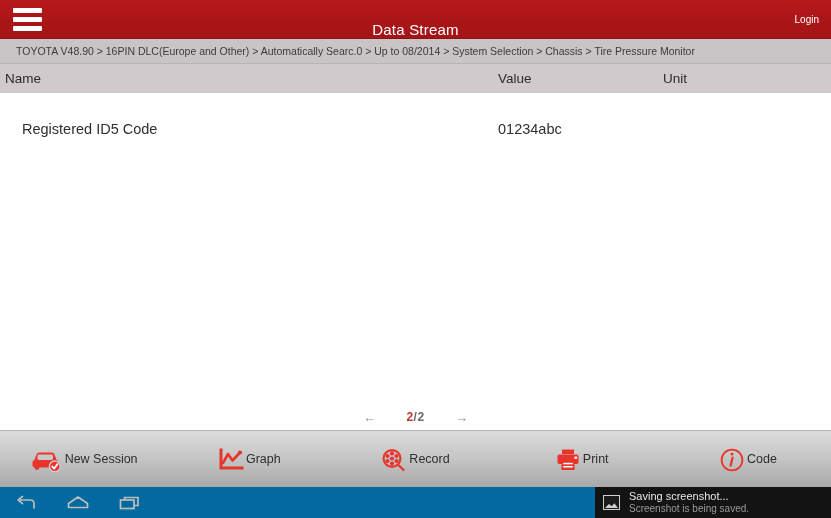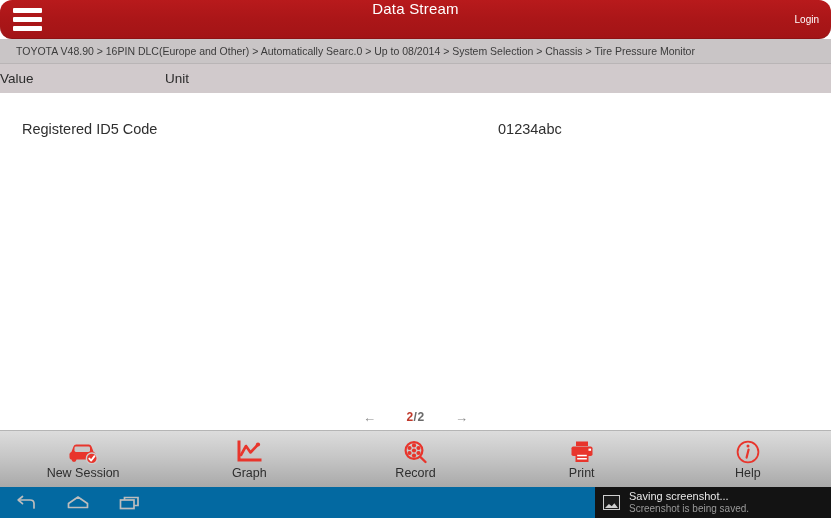--- a/index.html
+++ b/index.html
@@ -21,25 +21,24 @@
     flex-direction: column;
     position: relative;
     background: #ffffff;
   }
 
   
   .titlebar {
     height: 38px;
     background: linear-gradient(to bottom, #b81a1c 0%, #ab1618 50%, #a31416 100%);
     display: flex;
-    align-items: flex-start;
+    align-items: flex-end;
     position: relative;
     flex: none;
     border-bottom: 1px solid #8e1214;
-    border-radius: 12px;
   }
   .hamburger {
     width: 46px;
     height: 38px;
     display: flex;
     flex-direction: column;
     justify-content: center;
     align-items: center;
     gap: 4px;
     cursor: pointer;
@@ -150,21 +149,20 @@
   .toolbar {
     height: 56px;
     flex: none;
     background: linear-gradient(to bottom, #dcdcdc 0%, #c7c7c7 45%, #a9a9a9 100%);
     display: flex;
     border-top: 1px solid #b5b5b5;
   }
   .tool {
     flex: 1;
     display: flex;
-    flex-direction: column;
     align-items: center;
     justify-content: center;
     cursor: pointer;
     gap: 2px;
   }
   .tool-icon {
     height: 26px;
     display: flex;
     align-items: flex-end;
     justify-content: center;
@@ -235,20 +233,21 @@
       <span></span>
       <span></span>
     </div>
     <div class="title-text">Data Stream</div>
     <div class="login-btn">Login</div>
   </div>
 
   <div class="breadcrumb">TOYOTA V48.90 &gt; 16PIN DLC(Europe and Other) &gt; Automatically Searc.0 &gt; Up to 08/2014 &gt; System Selection &gt; Chassis &gt; Tire Pressure Monitor</div>
 
   <div class="table-header">
+    <div class="col-name">Name</div>
     <div class="col-value">Value</div>
     <div class="col-unit">Unit</div>
   </div>
 
   <div class="content">
 
     <div class="row">
       <div class="cell-name">Registered ID5 Code</div>
       <div class="cell-value">01234abc</div>
       <div class="cell-unit"></div>
@@ -323,21 +322,21 @@
     </div>
 
     <div class="tool">
       <div class="tool-icon">
         <svg width="26" height="24" viewBox="0 0 26 24">
           <circle cx="13" cy="12" r="10.4" fill="none" stroke="#e8352c" stroke-width="1.8"></circle>
           <circle cx="13" cy="6" r="1.5" fill="#e8352c"></circle>
           <path d="M13.6 9.5 L11.6 17.6" stroke="#e8352c" stroke-width="2.2" stroke-linecap="round"></path>
         </svg>
       </div>
-      <div class="tool-label">Help</div>
+      <div class="tool-label">Code</div>
     </div>
   </div>
 
   <div class="navbar">
     <div class="nav-btn">
       <svg width="22" height="16" viewBox="0 0 22 16">
         <path d="M19 13 L19 8.5 Q19 5 15 5 L4 5" stroke="#bdbdbd" stroke-width="1.7" fill="none" stroke-linecap="round"></path>
         <path d="M7.5 1.5 L3.2 5 L7.5 8.6" stroke="#bdbdbd" stroke-width="1.7" fill="none" stroke-linecap="round" stroke-linejoin="round"></path>
       </svg>
     </div>

